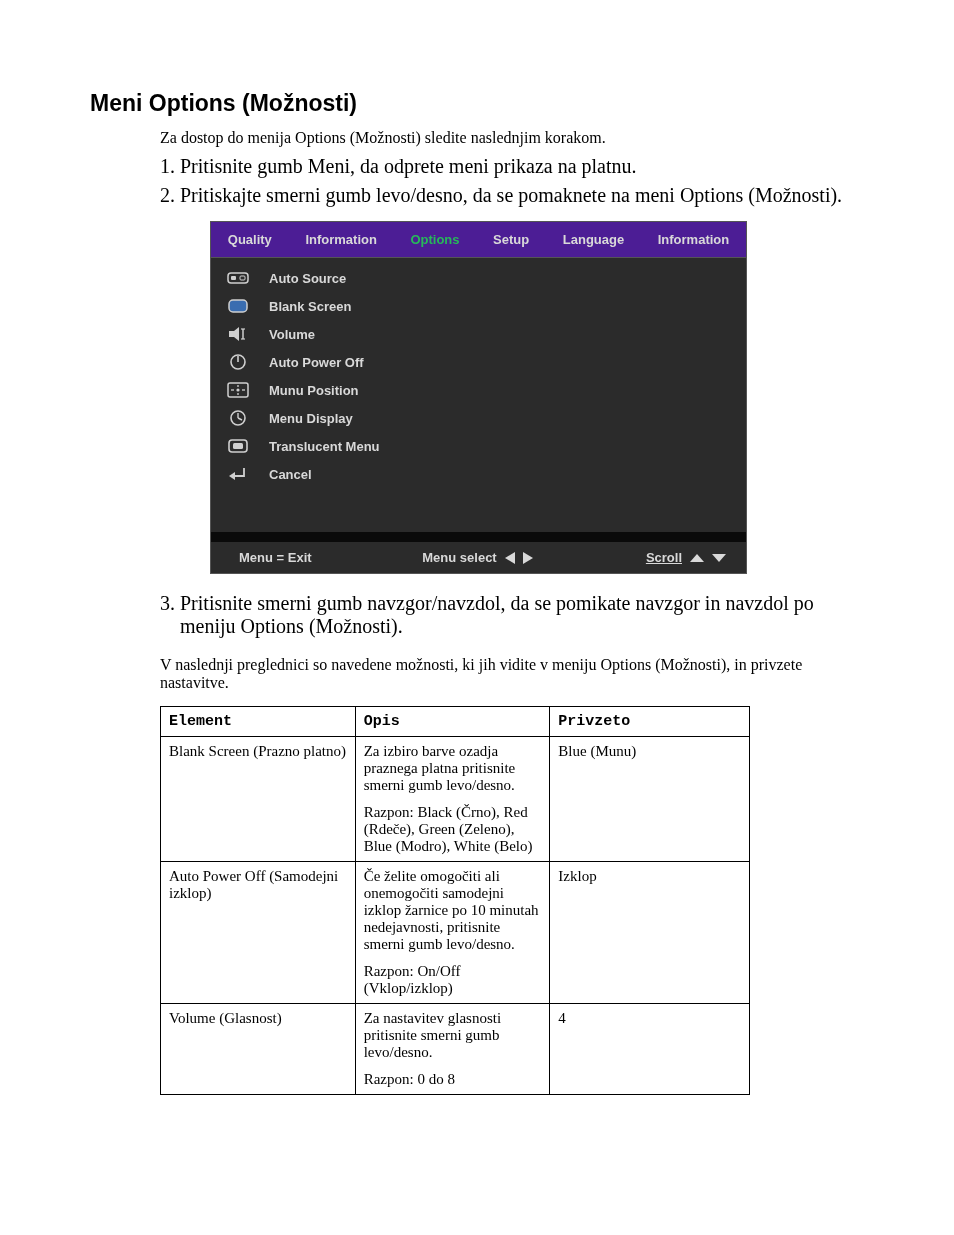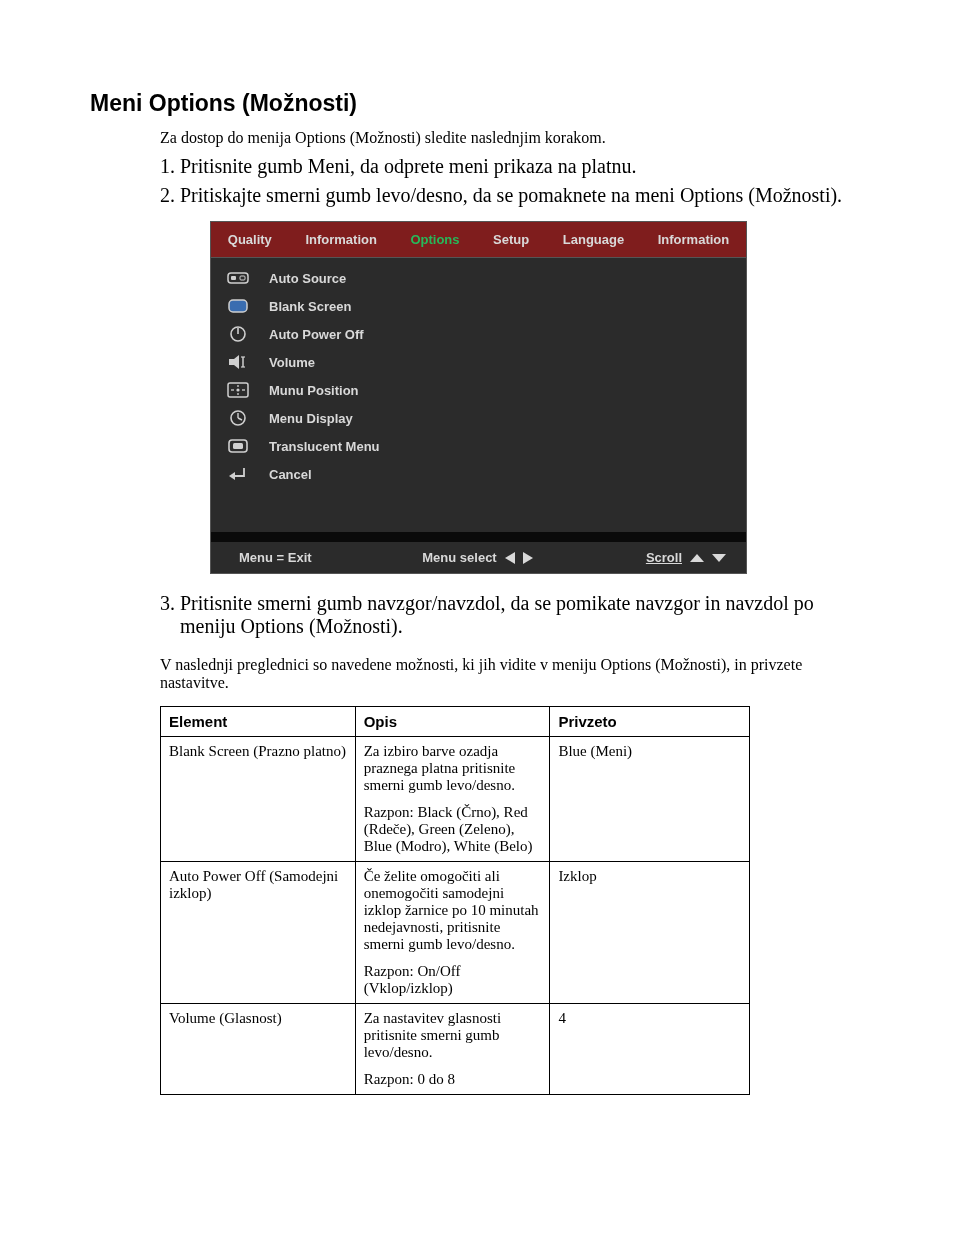--- a/index.html
+++ b/index.html
@@ -39,21 +39,21 @@
     width: 535px;
     margin: 14px 0 18px 50px;
     background: #2b2b2b;
     border: 1px solid #555;
     font-family: Arial, Helvetica, sans-serif;
     color: #d9d9d9;
   }
   .osd-tabs {
     display: flex;
     align-items: center;
-    background: #7f1d1d;
+    background: #4c1d95;
     border-bottom: 1px solid #555;
     padding: 6px 0 6px 0;
   }
   .osd-tab {
     flex: 1 1 auto;
     text-align: center;
     font-size: 13px;
     font-weight: bold;
     padding: 4px 4px;
   }
@@ -122,21 +122,21 @@
     font-size: 15px;
   }
   table.spec th, table.spec td {
     border: 1px solid #000;
     padding: 6px 8px;
     text-align: left;
     vertical-align: top;
   }
   table.spec th {
     font-weight: bold;
-    font-family: Liberation Sans, sans-serif;
+    font-family: Liberation Mono, monospace;
   }
   table.spec td p { margin: 0 0 10px 0; }
   table.spec td p:last-child { margin-bottom: 0; }
   table.spec col.c1 { width: 195px; }
   table.spec col.c2 { width: 195px; }
   table.spec col.c3 { width: 200px; }
 </style>
 </head>
 <body>
 
@@ -173,36 +173,36 @@
           <span class="ic">
             <svg viewBox="0 0 24 18">
                 <rect x="3" y="3" width="18" height="12" rx="4" ry="4" fill="#3a6db0" stroke="#cfcfcf" stroke-width="1.5"></rect>
               </svg>
           </span>
           <span class="lbl">Blank Screen</span>
         </div>
         <div class="osd-row">
           <span class="ic">
             <svg viewBox="0 0 24 18">
-                <circle cx="12" cy="9" r="7" fill="none" stroke="#cfcfcf" stroke-width="1.6"></circle>
-                <line x1="12" y1="3" x2="12" y2="9" stroke="#cfcfcf" stroke-width="1.6"></line>
-              </svg>
-          </span>
-          <span class="lbl">Auto Power Off</span>
-        </div>
-        <div class="osd-row">
-          <span class="ic">
-            <svg viewBox="0 0 24 18">
                 <polygon points="3,6 8,6 13,2 13,16 8,12 3,12" fill="#cfcfcf"></polygon>
                 <line x1="17" y1="4" x2="17" y2="14" stroke="#cfcfcf" stroke-width="1.5"></line>
                 <polyline points="15,4 19,4" stroke="#cfcfcf" stroke-width="1.2" fill="none"></polyline>
                 <polyline points="15,14 19,14" stroke="#cfcfcf" stroke-width="1.2" fill="none"></polyline>
               </svg>
           </span>
           <span class="lbl">Volume</span>
+        </div>
+        <div class="osd-row">
+          <span class="ic">
+            <svg viewBox="0 0 24 18">
+                <circle cx="12" cy="9" r="7" fill="none" stroke="#cfcfcf" stroke-width="1.6"></circle>
+                <line x1="12" y1="3" x2="12" y2="9" stroke="#cfcfcf" stroke-width="1.6"></line>
+              </svg>
+          </span>
+          <span class="lbl">Auto Power Off</span>
         </div>
         <div class="osd-row">
           <span class="ic">
             <svg viewBox="0 0 24 18">
                 <rect x="2" y="2" width="20" height="14" rx="2" fill="none" stroke="#cfcfcf" stroke-width="1.5"></rect>
                 <circle cx="12" cy="9" r="1.6" fill="#cfcfcf"></circle>
                 <line x1="12" y1="4" x2="12" y2="6" stroke="#cfcfcf" stroke-width="1.3"></line>
                 <line x1="12" y1="12" x2="12" y2="14" stroke="#cfcfcf" stroke-width="1.3"></line>
                 <line x1="5" y1="9" x2="8" y2="9" stroke="#cfcfcf" stroke-width="1.3"></line>
                 <line x1="16" y1="9" x2="19" y2="9" stroke="#cfcfcf" stroke-width="1.3"></line>
@@ -277,21 +277,21 @@
           <th>Privzeto</th>
         </tr>
       </thead>
       <tbody>
         <tr>
           <td>Blank Screen (Prazno platno)</td>
           <td>
             <p>Za izbiro barve ozadja praznega platna pritisnite smerni gumb levo/desno.</p>
             <p>Razpon: Black (Črno), Red (Rdeče), Green (Zeleno), Blue (Modro), White (Belo)</p>
           </td>
-          <td>Blue (Meni)</td>
+          <td>Blue (Munu)</td>
         </tr>
         <tr>
           <td>Auto Power Off (Samodejni izklop)</td>
           <td>
             <p>Če želite omogočiti ali onemogočiti samodejni izklop žarnice po 10 minutah nedejavnosti, pritisnite smerni gumb levo/desno.</p>
             <p>Razpon: On/Off (Vklop/izklop)</p>
           </td>
           <td>Izklop</td>
         </tr>
         <tr>

